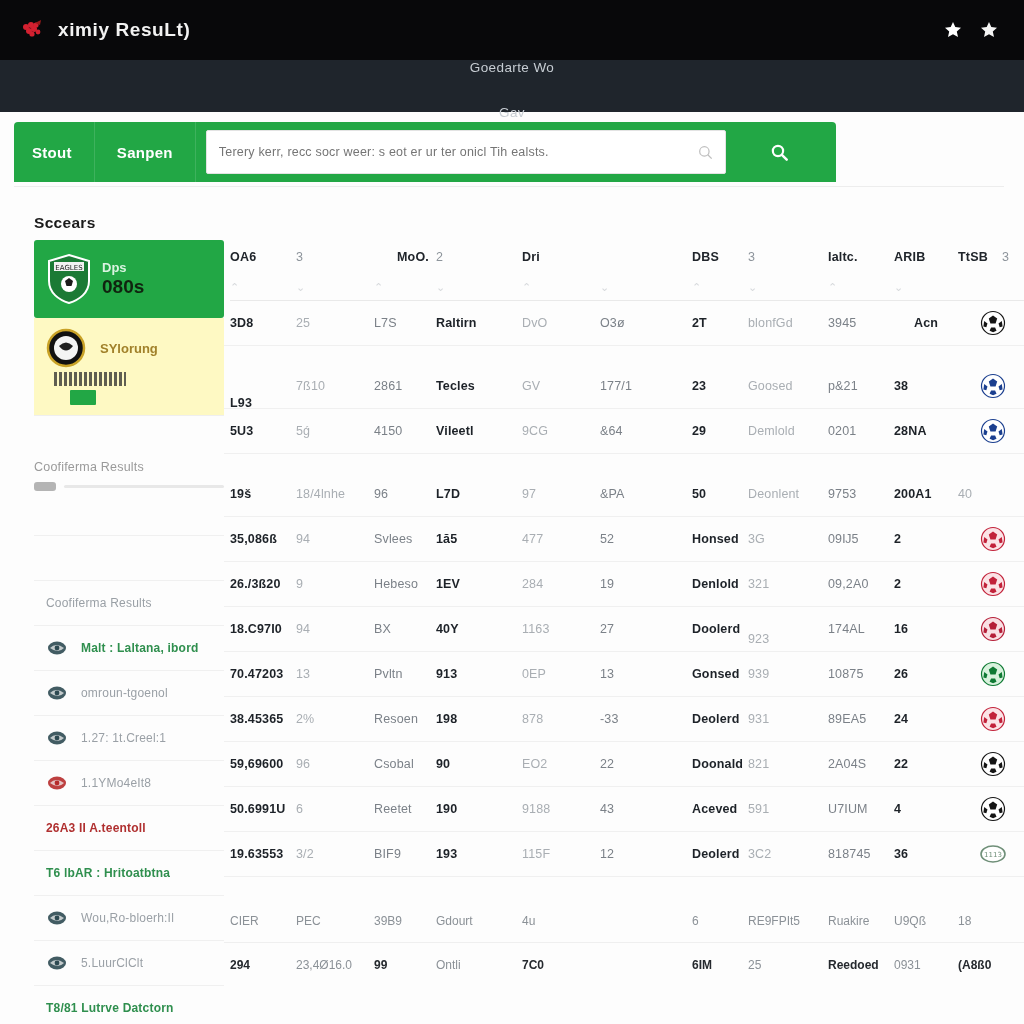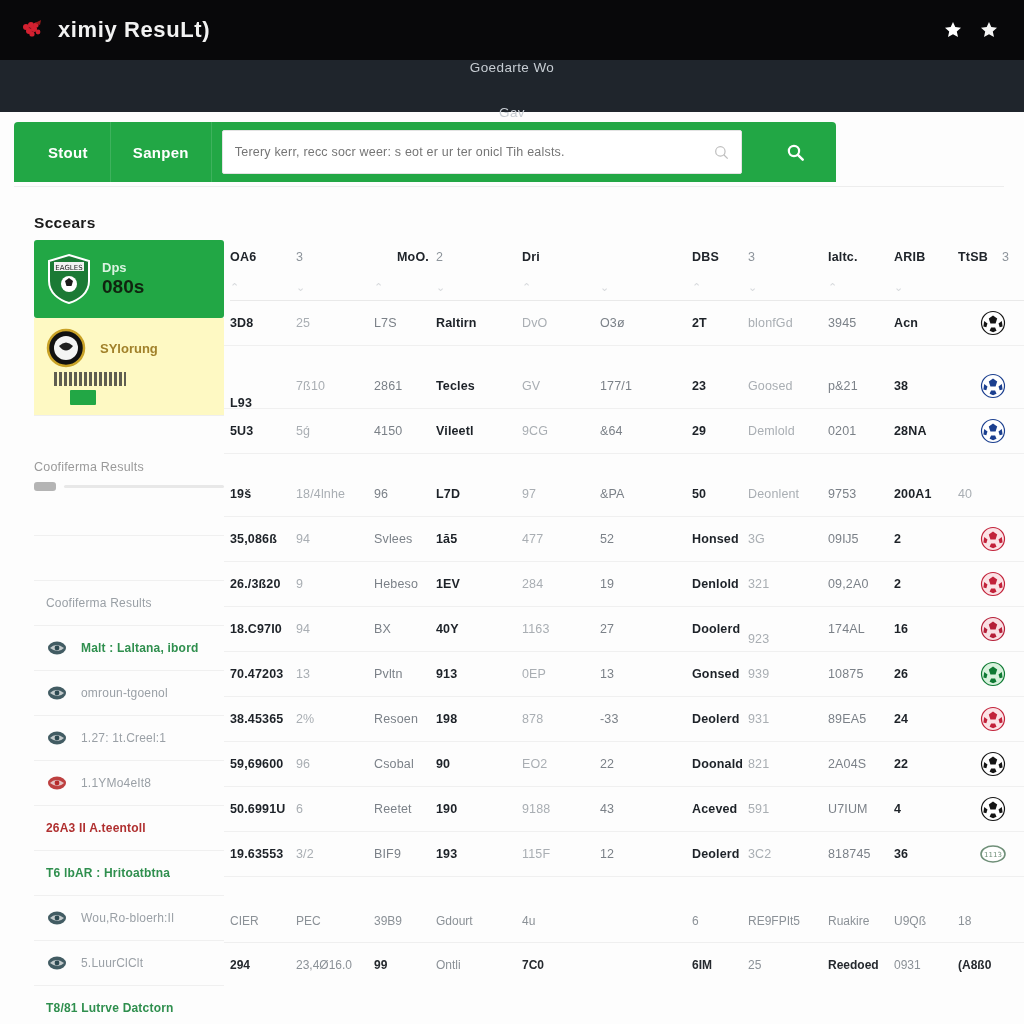--- a/index.html
+++ b/index.html
@@ -16,21 +16,21 @@
   .topbar {
     height: 60px; background: #08080a;
     display: flex; align-items: center; justify-content: space-between;
     padding: 0 20px;
   }
   .brand { display: flex; align-items: center; gap: 12px; }
   .brand-logo {
     width: 26px; height: 22px; position: relative; flex: none;
   }
   .brand-title {
-    color: #f2f2f2; font-size: 22px; font-weight: bold;
+    color: #f2f2f2; font-size: 19px; font-weight: bold;
     letter-spacing: .6px; filter: blur(.35px);
   }
   .topbar-icons { display: flex; gap: 18px; padding-right: 6px; }
   .star-ic { width: 18px; height: 18px; display:block; }
 
   
   .navstrip {
     height: 52px; background: #1f252c;
     display: flex; align-items: center; gap: 30px; padding: 0 16px; flex-direction: column;
   }
@@ -39,21 +39,21 @@
     filter: blur(.45px); cursor: pointer; white-space: nowrap;
   }
 
   
   .greenbar {
     position: absolute; left: 14px; top: 122px;
     width: 822px; height: 60px;
     background: #22a745; border-radius: 4px 4px 0 0;
     display: flex; align-items: center;
   }
-  .gtabs { display: flex; height: 100%; align-items: flex-end; padding-left: 16px; }
+  .gtabs { display: flex; height: 100%; align-items: flex-end; }
   .gtab {
     color: #ffffff; font-size: 15px; font-weight: bold;
     padding: 0 22px; height: 100%; display: flex; align-items: center;
     letter-spacing: .3px; filter: blur(.35px); cursor: pointer;
     border-right: 1px solid rgba(255,255,255,.13);
   }
   .gtab:first-child { padding-left: 18px; }
   .searchwrap {
     margin-left: 10px; display: flex; align-items: center; height: 32px; gap: 32px;
   }
@@ -394,21 +394,21 @@
             <div class="trow">
               <div class="cell dark" style="width: 66px;">3D8</div>
               <div class="cell soft" style="width: 78px;">25</div>
               <div class="cell mid" style="width: 62px;">L7S</div>
               <div class="cell dark" style="width: 86px;">Raltirn</div>
               <div class="cell soft" style="width: 78px;">DvO</div>
               <div class="cell mid" style="width: 92px;">O3ø</div>
               <div class="cell dark" style="width: 56px;">2T</div>
               <div class="cell soft" style="width: 80px;">blonfGd</div>
               <div class="cell mid" style="width: 66px;">3945</div>
-              <div class="cell dark" style="width: 64px;">Acn</div>
+              <div class="cell dark" style="width: 64px; text-align: center;">Acn</div>
               <div class="ballcell">
                 <svg viewBox="0 0 26 26" width="26" height="26">
                   <circle cx="13" cy="13" r="11.5" fill="#ffffff" stroke="#151515" stroke-width="1.2"></circle>
                   <path d="M13 5.5 l4.2 3 -1.6 5 h-5.2 L8.8 8.5 z" fill="#151515"></path>
                   <path d="M4.2 11 l3.3 2.6 -1.2 3.6 -2.9 -.6z" fill="#151515"></path>
                   <path d="M21.8 11 l-3.3 2.6 1.2 3.6 2.9 -.6z" fill="#151515"></path>
                   <path d="M9.6 20.8 l1.5 -3.2 h4 l1.4 3.2 -3.4 1.5z" fill="#151515"></path>
                 </svg>
               </div>
             </div>

